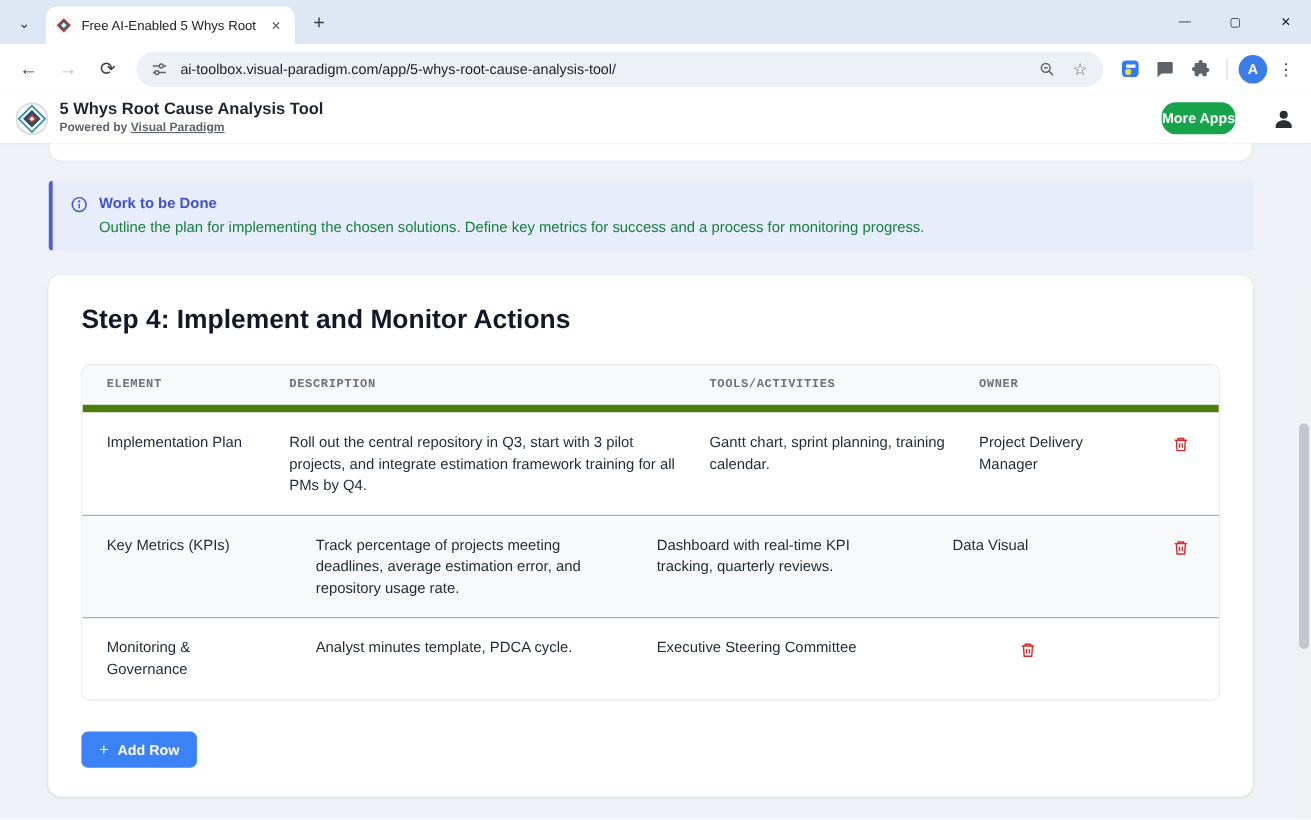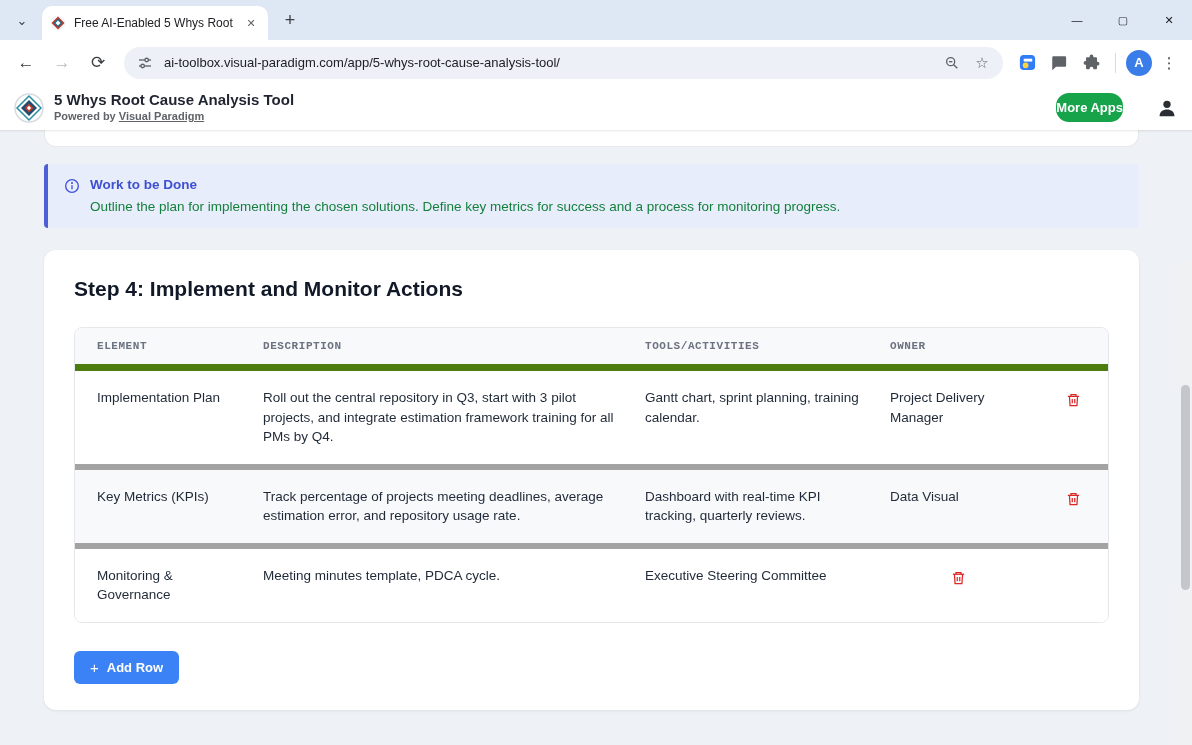--- a/index.html
+++ b/index.html
@@ -56,30 +56,30 @@
       border-radius:0 0 12px 12px; }
   .banner { margin-top:17px; background:#e8edfb; border-left:4px solid #4c5fd5; border-radius:4px;
       padding:13px 16px 14px 16px; display:flex; gap:10px; }
   .banner-icon { flex:0 0 auto; margin-top:1px; }
   .banner-body { display:flex; flex-direction:column; gap:7px; }
   .banner-title { font-size:13.5px; font-weight:700; color:#3f51d1; }
   .banner-desc { font-size:13.5px; color:#15803d; }
 
   .card { margin-top:22px; background:#ffffff; border-radius:12px; box-shadow:0 1px 3px rgba(16,24,40,.08);
       padding:27px 30px 26px 30px; }
-  .card-title { font-size:21px; font-weight:700; color:#111827; margin-bottom:26px; }
+  .card-title { font-size:24px; font-weight:700; color:#111827; margin-bottom:26px; }
 
   .table { border:1px solid #e5e7eb; border-radius:8px; overflow:hidden; }
   .t-head { display:grid; grid-template-columns:176px 1fr 245px 160px 70px; background:#f8f9fb;
       border-bottom:7px solid #4d7c0f;font-family:Liberation Mono, monospace; }
   .t-head span { font-size:11px; font-weight:700; color:#6b7280; letter-spacing:.05em; padding:12px;
       text-transform:uppercase; }
   .t-head span:first-child { padding-left:22px; }
   .table-row { display:grid; grid-template-columns:176px 1fr 245px 160px 70px; background:#ffffff; }
-  .table-row + .table-row { border-top:6px solid #a3a3a3; }
+  .table-row + .table-row { border-top:1px solid #a3a3a3;gap:24px; }
   .table-row:nth-child(even) { background:#f8f9fb; }
   .cell { font-size:13.5px; color:#1f2937; line-height:1.45; padding:17px 14px 17px 12px; }
   .cell.first { padding-left:22px; }
   .cell-action { display:flex; justify-content:center; align-items:flex-start; padding-top:18px; }
   .trash-btn { border:none; background:transparent; cursor:pointer; padding:3px; }
 
   .add-row { margin-top:28px; background:#3b82f6; color:#fff; border:none; border-radius:6px;
       font-size:13px; font-weight:600; padding:9px 16px; display:inline-flex; align-items:center; gap:8px;
       cursor:pointer; }
   .add-plus { font-size:15px; font-weight:400; line-height:1; }
@@ -248,21 +248,21 @@
                   <path d="M18.5 6 17.5 21h-11L5.5 6"></path>
           <line x1="10" y1="10.5" x2="10" y2="17"></line>
                   <line x1="14" y1="10.5" x2="14" y2="17"></line>
         </svg>
       </button>
     </div>
   </div>
 
   <div class="table-row">
     <div class="cell first">Monitoring &amp; Governance</div>
-    <div class="cell">Meeting minutes template, PDCA cycle.</div>
+    <div class="cell">Analyst minutes template, PDCA cycle.</div>
     <div class="cell">Executive Steering Committee</div>
     <div class="cell-action">
       <button class="trash-btn">
         <svg width="15" height="16" viewBox="0 0 24 24" fill="none" stroke="#dc2626" stroke-width="2">
           <path d="M3 6h18"></path>
                   <path d="M8 6V3.5h8V6"></path>
                   <path d="M18.5 6 17.5 21h-11L5.5 6"></path>
           <line x1="10" y1="10.5" x2="10" y2="17"></line>
                   <line x1="14" y1="10.5" x2="14" y2="17"></line>
         </svg>

